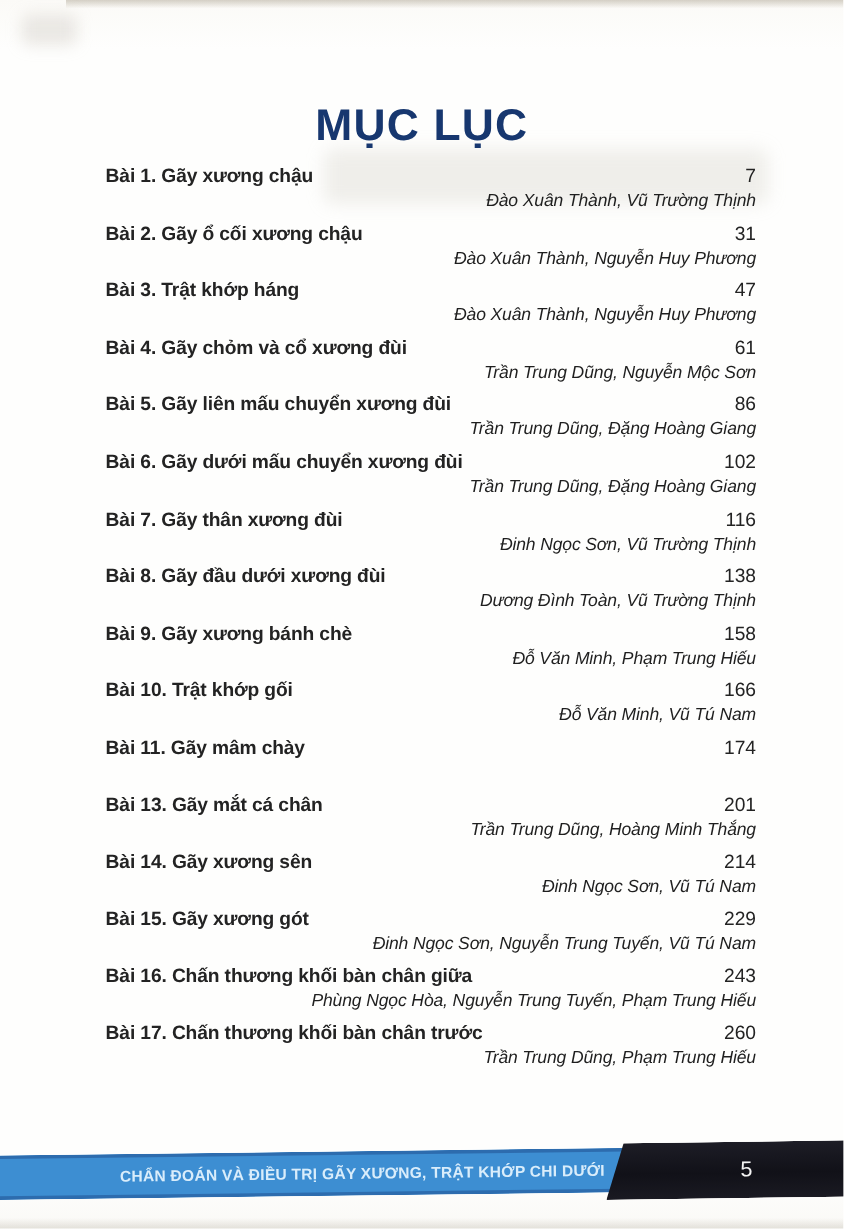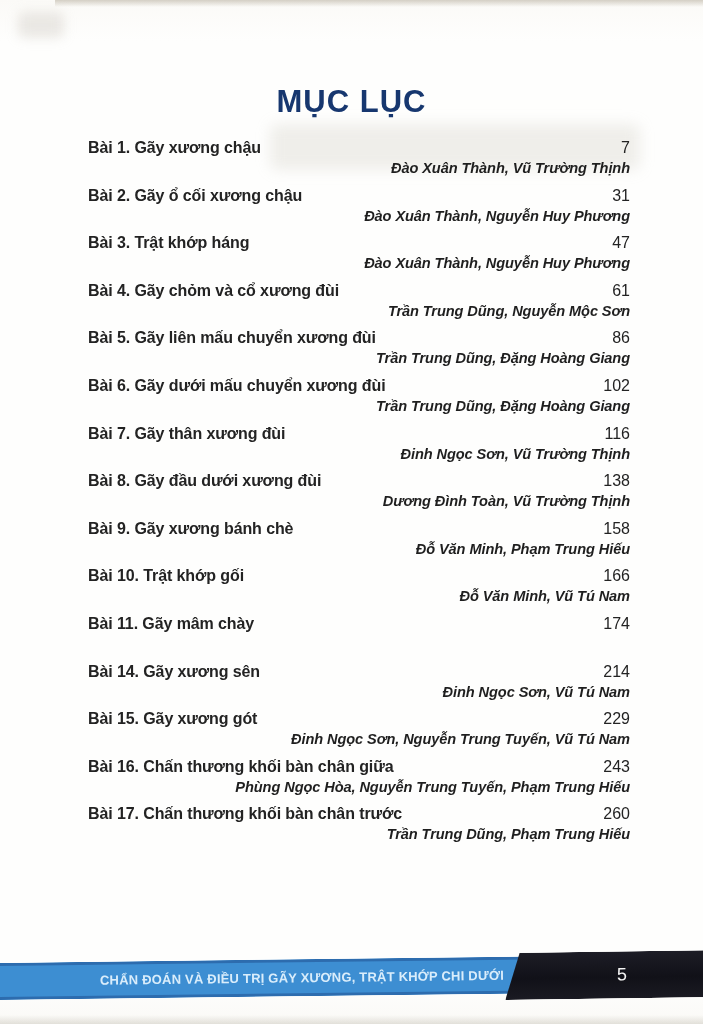--- a/index.html
+++ b/index.html
@@ -28,41 +28,41 @@
     background: rgba(185,180,170,0.28); filter: blur(6px); border-radius: 6px;
   }
   .smudge-bottom {
     position: absolute; bottom: 0; left: 0; width: 100%; height: 9px;
     background: linear-gradient(to top, rgba(170,165,150,0.3), rgba(170,165,150,0));
   }
 
   .page-title {
     position: absolute; top: 84px; left: 0; width: 100%;
     margin: 0; text-align: center;
-    font-size: 31px; font-weight: bold; letter-spacing: 1px;
+    font-size: 37px; font-weight: bold; letter-spacing: 1px;
     color: #17376f;
   }
 
   .toc {
     position: absolute; top: 139px; left: 88px; right: 73px;
   }
   .entry { height: 47.6px; }
   .entry-line {
     display: flex; align-items: center;
   }
   .entry-title {
     font-size: 16px; font-weight: bold; color: #232323;
     letter-spacing: -0.1px;
   }
   .entry-page {
     margin-left: auto; font-size: 16px; font-weight: normal; color: #232323;
   }
   .entry-authors {
     margin-top: 3px; text-align: right;
-    font-size: 14.6px; font-style: italic; font-weight: bold; color: #1f1f1f;
+    font-size: 14.6px; font-style: italic; font-weight: normal; color: #1f1f1f;
     letter-spacing: -0.1px;
   }
 
   
   .footer-bar {
     position: absolute; left: -6px; top: 963px; width: 544px; height: 37px;
     background: #3d8ed2;
     border-top: 3px solid #2d6cae; border-bottom: 3px solid #2d6cae;
     box-sizing: border-box;
     clip-path: polygon(0 0, calc(100% - 14px) 0, 100% 100%, 0 100%);
@@ -181,20 +181,27 @@
     </div>
 
     <div class="entry">
       <div class="entry-line">
         <span class="entry-title">Bài 11. Gãy mâm chày</span>
         <span class="entry-page">174</span>
       </div>
     </div>
 
 
+    <div class="entry">
+      <div class="entry-line">
+        <span class="entry-title">Bài 13. Gãy mắt cá chân</span>
+        <span class="entry-page">201</span>
+      </div>
+      <div class="entry-authors">Trần Trung Dũng, Hoàng Minh Thắng</div>
+    </div>
 
     <div class="entry">
       <div class="entry-line">
         <span class="entry-title">Bài 14. Gãy xương sên</span>
         <span class="entry-page">214</span>
       </div>
       <div class="entry-authors">Đinh Ngọc Sơn, Vũ Tú Nam</div>
     </div>
 
     <div class="entry">

